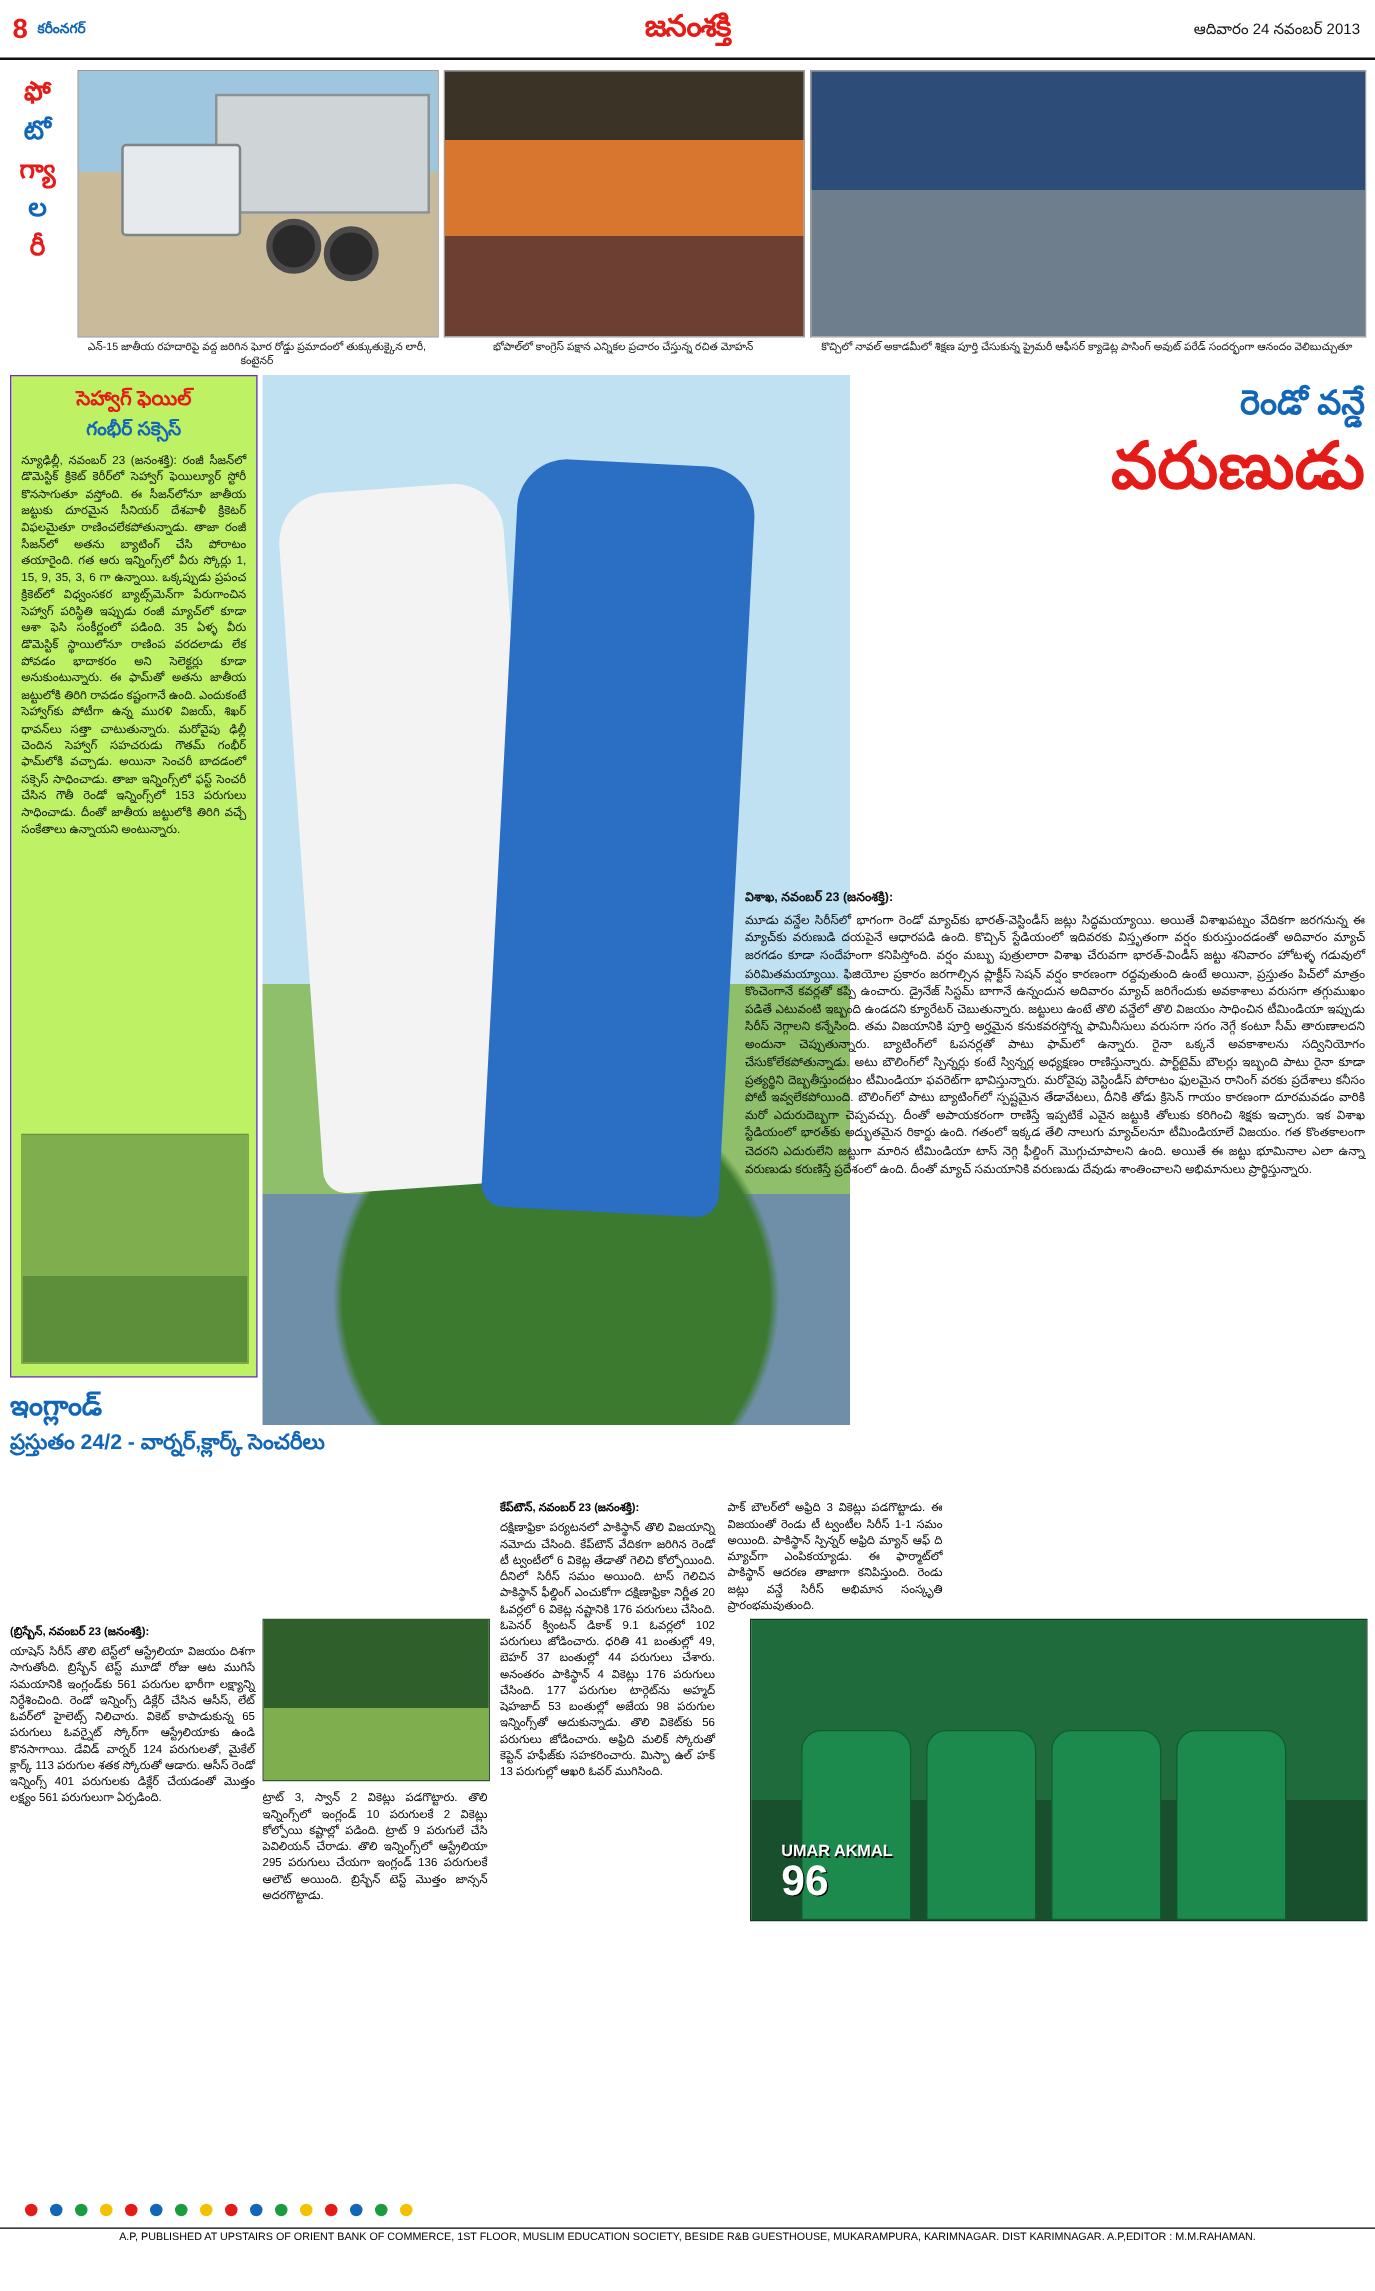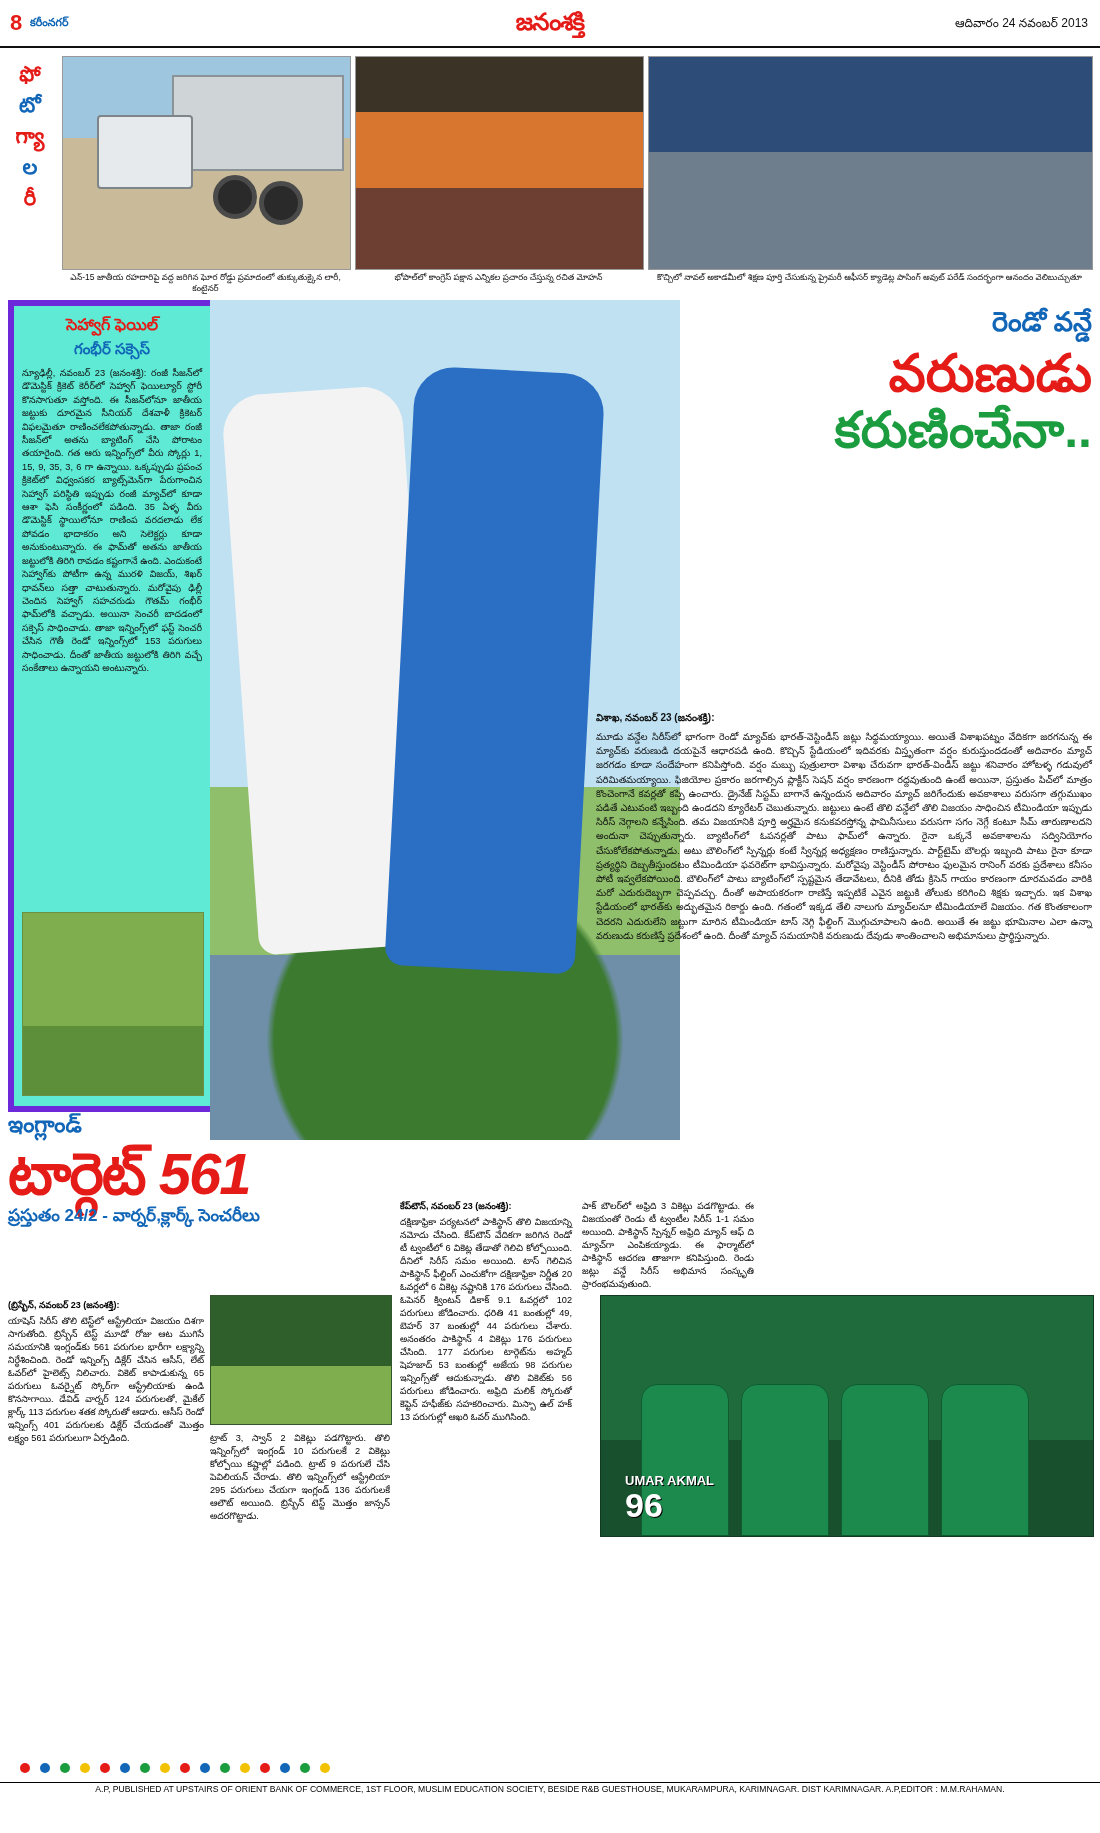--- a/index.html
+++ b/index.html
@@ -26,21 +26,21 @@
   .cap1{left:62px;width:287px;}
   .cap2{left:355px;width:287px;}
   .cap3{left:648px;width:443px;}
 
   
   .truck-box{position:absolute;right:6px;top:18px;width:168px;height:92px;background:#cfd4d6;border:2px solid #8b9396;}
   .truck-cab{position:absolute;left:34px;top:58px;width:92px;height:70px;background:#e7eaec;border:2px solid #7d8588;border-radius:4px;}
   .wheel{position:absolute;width:34px;height:34px;border-radius:50%;background:#2a2a2a;border:5px solid #4a4a4a;}
 
   
-  .leftcol{position:absolute;left:8px;top:300px;width:196px;height:800px;background:#5eead4;border:6px solid #6d28d9;}
+  .leftcol{position:absolute;left:8px;top:300px;width:196px;height:800px;background:#bef264;border:1px solid #6d28d9;}
   .lc-h1{margin:8px 6px 0;text-align:center;font-size:16px;font-weight:bold;color:#e41b17;line-height:21px;}
   .lc-h2{margin:4px 6px 0;text-align:center;font-size:15px;font-weight:bold;color:#1266b8;line-height:20px;}
   .lc-body{margin:8px 8px 0;font-size:9.3px;line-height:13.4px;color:#111;text-align:justify;}
   .lc-photo{position:absolute;left:8px;bottom:10px;width:180px;height:182px;background:linear-gradient(#7fae4e 0 62%, #5d8f3b 62% 100%);border:1px solid #6b8f45;}
 
   
   .hero{position:absolute;left:530px;top:300px;width:562px;height:420px;}
   .hero .l1{font-size:28px;font-weight:bold;color:#1266b8;text-align:right;line-height:34px;}
   .hero .l2{font-size:27px;font-weight:bold;color:#1266b8;text-align:right;line-height:36px;margin-top:4px;}
   .hero .l3{font-size:52px;font-weight:bold;color:#e41b17;text-align:right;line-height:58px;margin-top:4px;}
@@ -134,34 +134,29 @@
 
   <div class="heroimg">
 
     <div class="player-a"></div>
     <div class="player-b"></div>
   </div>
 
   <div class="hero">
     <div class="l2">రెండో వన్డే</div>
     <div class="l3">వరుణుడు</div>
-    <div class="l4">కరుణించేనా..</div>
   </div>
 
   <div class="rightcol">
     <div class="rc-dateline">విశాఖ, నవంబర్ 23 (జనంశక్తి):</div>
     <div class="rc-body">మూడు వన్డేల సిరీస్‌లో భాగంగా రెండో మ్యాచ్‌కు భారత్-వెస్టిండీస్ జట్లు సిద్ధమయ్యాయి. అయితే విశాఖపట్నం వేదికగా జరగనున్న ఈ మ్యాచ్‌కు వరుణుడి దయపైనే ఆధారపడి ఉంది. కొచ్చిన్ స్టేడియంలో ఇదివరకు విస్తృతంగా వర్షం కురుస్తుందడంతో అదివారం మ్యాచ్ జరగడం కూడా సందేహంగా కనిపిస్తోంది. వర్షం మబ్బు పుత్రులారా విశాఖ చేరువగా భారత్-విండీస్ జట్టు శనివారం హోటళ్ళ గడువులో పరిమితమయ్యాయి. ఫిజియోల ప్రకారం జరగాల్సిన ప్లాక్టీస్ సెషన్ వర్షం కారణంగా రద్దవుతుంది ఉంటే అయినా, ప్రస్తుతం పిచ్‌లో మాత్రం కొంచెంగానే కవర్లతో కప్పి ఉంచారు. డ్రైనేజ్ సిస్టమ్ బాగానే ఉన్నందున అదివారం మ్యాచ్ జరిగేందుకు అవకాశాలు వరుసగా తగ్గుముఖం పడితే ఎటువంటి ఇబ్బంది ఉండదని క్యూరేటర్ చెబుతున్నారు. జట్టులు ఉంటే తొలి వన్డేలో తొలి విజయం సాధించిన టీమిండియా ఇప్పుడు సిరీస్ నెగ్గాలని కన్నేసింది. తమ విజయానికి పూర్తి అర్హమైన కనుకవరస్తోన్న ఫామినీసులు వరుసగా సగం నెగ్గే కంటూ సీమ్ తారుణాలదని అందునా చెప్పుతున్నారు. బ్యాటింగ్‌లో ఓపనర్లతో పాటు ఫామ్‌లో ఉన్నారు. రైనా ఒక్కనే అవకాశాలను సద్వినియోగం చేసుకోలేకపోతున్నాడు. అటు బౌలింగ్‌లో స్పిన్నర్లు కంటే స్విన్నర్ల అధ్యక్షణం రాణిస్తున్నారు. పార్ట్‌టైమ్ బౌలర్లు ఇబ్బంది పాటు రైనా కూడా ప్రత్యర్థిని దెబ్బతీస్తుందటం టీమిండియా ఫవరెట్‌గా భావిస్తున్నారు. మరోవైపు వెస్టిండీస్ పోరాటం ఫులమైన రానింగ్ వరకు ప్రదేశాలు కనీసం పోటీ ఇవ్వలేకపోయింది. బౌలింగ్‌లో పాటు బ్యాటింగ్‌లో స్పష్టమైన తేడావేటలు, దీనికి తోడు క్రిసెన్ గాయం కారణంగా దూరమవడం వారికి మరో ఎదురుదెబ్బగా చెప్పవచ్చు. దీంతో అపాయకరంగా రాణిస్తే ఇప్పటికే ఎవైన జట్టుకి తోలుకు కరిగించి శిక్షకు ఇచ్చారు. ఇక విశాఖ స్టేడియంలో భారత్‌కు అద్భుతమైన రికార్డు ఉంది. గతంలో ఇక్కడ తేలి నాలుగు మ్యాచ్‌లనూ టీమిండియాలే విజయం. గత కొంతకాలంగా చెదరని ఎదురులేని జట్టుగా మారిన టీమిండియా టాస్ నెగ్గి ఫీల్డింగ్ మొగ్గుచూపాలని ఉంది. అయితే ఈ జట్టు భూమినాల ఎలా ఉన్నా వరుణుడు కరుణిస్తే ప్రదేశంలో ఉంది. దీంతో మ్యాచ్ సమయానికి వరుణుడు దేవుడు శాంతించాలని అభిమానులు ప్రార్థిస్తున్నారు.</div>
   </div>
 
   <div class="eng">
     <div class="eng-h">ఇంగ్లాండ్</div>
-    <div class="eng-t">
-      <span>టార్గెట్</span>
-      <em>561</em>
-    </div>
     <div class="eng-sub">ప్రస్తుతం 24/2 - వార్నర్,క్లార్క్ సెంచరీలు</div>
   </div>
 
   <div class="lowleft">
     <div class="ll-date">(బ్రిస్బేన్, నవంబర్ 23 (జనంశక్తి):</div>
     <div class="ll-body">యాషెస్ సిరీస్ తొలి టెస్ట్‌లో ఆస్ట్రేలియా విజయం దిశగా సాగుతోంది. బ్రిస్బేన్ టెస్ట్ మూడో రోజు ఆట ముగిసే సమయానికి ఇంగ్లండ్‌కు 561 పరుగుల భారీగా లక్ష్యాన్ని నిర్ధేశించింది. రెండో ఇన్నింగ్స్ డిక్లేర్ చేసిన ఆసీస్, లేట్ ఓవర్‌లో హైలెట్స్ నిలిచారు. వికెట్ కాపాడుకున్న 65 పరుగులు ఓవర్నైట్ స్కోర్‌గా ఆస్ట్రేలియాకు ఉండి కొనసాగాయి. డేవిడ్ వార్నర్ 124 పరుగులతో, మైకేల్ క్లార్క్ 113 పరుగుల శతక స్కోరుతో ఆడారు. ఆసీస్ రెండో ఇన్నింగ్స్ 401 పరుగులకు డిక్లేర్ చేయడంతో మొత్తం లక్ష్యం 561 పరుగులుగా ఏర్పడింది.</div>
   </div>
 
   <div class="mid-photo"></div>
   <div class="lm-body">ట్రాట్ 3, స్వాన్ 2 వికెట్లు పడగొట్టారు. తొలి ఇన్నింగ్స్‌లో ఇంగ్లండ్ 10 పరుగులకే 2 వికెట్లు కోల్పోయి కష్టాల్లో పడింది. ట్రాట్ 9 పరుగులే చేసి పెవిలియన్ చేరాడు. తొలి ఇన్నింగ్స్‌లో ఆస్ట్రేలియా 295 పరుగులు చేయగా ఇంగ్లండ్ 136 పరుగులకే ఆలౌట్ అయింది. బ్రిస్బేన్ టెస్ట్ మొత్తం జాన్సన్ అదరగొట్టాడు.</div>

